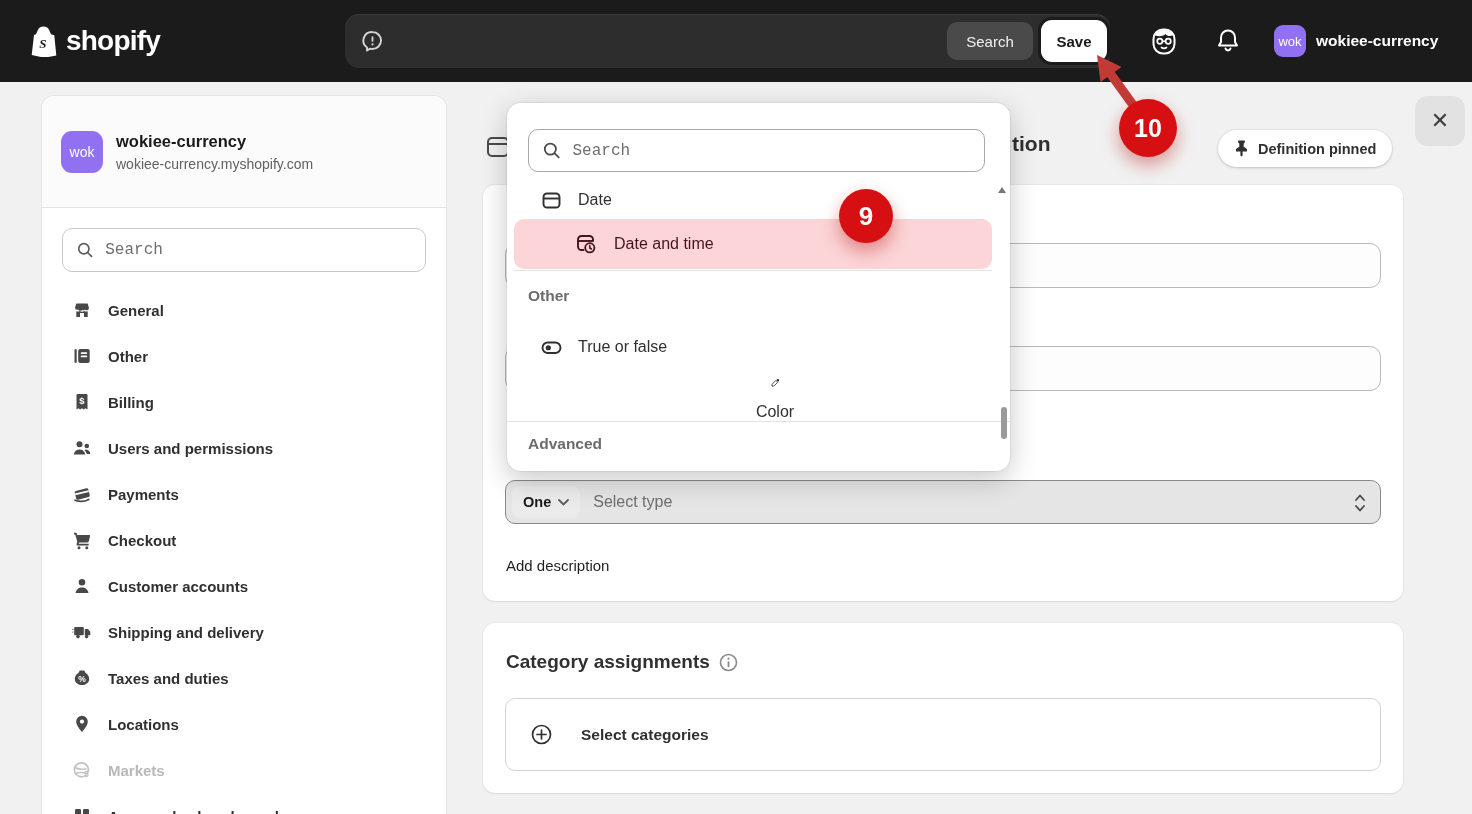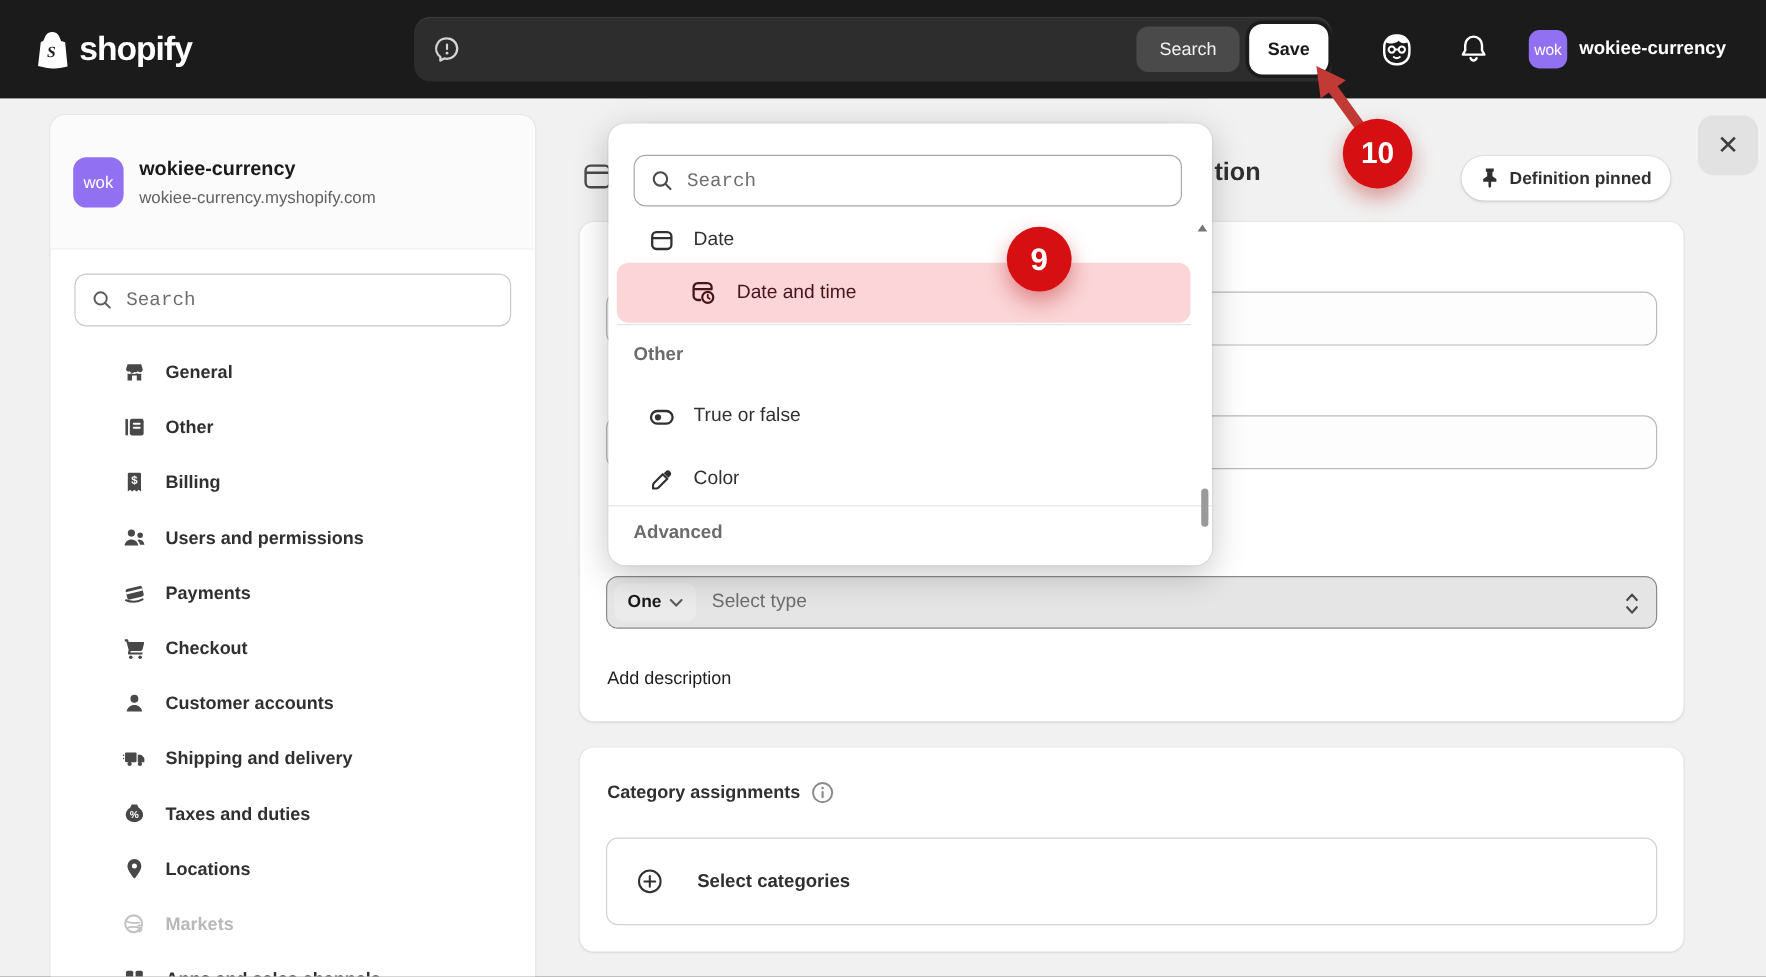--- a/index.html
+++ b/index.html
@@ -22,40 +22,40 @@
   
   .sidebar { position:absolute; left:42px; top:96px; width:404px; height:718px; background:#fff; border-radius:12px 12px 0 0; box-shadow:0 0 0 1px rgba(0,0,0,.05); z-index:10; overflow:hidden; }
   .store-header { position:absolute; left:0; top:0; right:0; height:112px; background:#fbfbfb; border-bottom:1px solid #e3e3e3; border-radius:12px 12px 0 0; display:flex; align-items:center; padding:0 19px; gap:13px; }
   .store-avatar { width:42px; height:42px; background:#9270f2; border-radius:11px; color:#fff; font-size:14px; display:flex; align-items:center; justify-content:center; flex:none; }
   .store-name { font-size:16.5px; font-weight:700; color:#1a1a1a; }
   .store-domain { font-size:14px; color:#616161; margin-top:5px;text-align:center; }
   .sb-search { position:absolute; left:20px; top:132px; width:364px; height:44px; border:1px solid #c9c9c9; border-radius:10px; background:#fff; display:flex; align-items:center; padding:0 13px; gap:11px; }
   .sb-search input, .pop-search input { border:none; outline:none; font-size:16px; color:#303030; width:100%; font-family:Liberation Mono, monospace; background:transparent; }
   .sb-search input::placeholder, .pop-search input::placeholder { color:#6e6e6e; }
   .nav { position:absolute; left:0; top:191px; right:0; }
-  .nav-item { height:46px; display:flex; align-items:center; padding-left:30px; gap:16px; font-size:15px; font-weight:600; color:#303030; cursor:pointer;margin-left:30px; }
+  .nav-item { height:46px; display:flex; align-items:center; padding-left:30px; gap:16px; font-size:15px; font-weight:600; color:#303030; cursor:pointer; }
   .nav-item svg { flex:none; }
   .nav-item.disabled { color:#b8b8b8; cursor:default; }
 
   
   .page-title-frag { position:absolute; left:1012px; top:132px; font-size:21px; font-weight:700; color:#303030; z-index:1; }
   .partial-cal { position:absolute; left:486px; top:134px; z-index:1; }
   .pinned-pill { position:absolute; left:1218px; top:130px; height:37px; padding:0 16px; background:#fff; border-radius:19px; display:flex; align-items:center; gap:9px; font-size:14.5px; font-weight:600; color:#303030; box-shadow:0 1px 3px rgba(0,0,0,.16), 0 0 0 1px rgba(0,0,0,.04); cursor:pointer; z-index:1; }
   .close-btn { position:absolute; left:1415px; top:96px; width:50px; height:50px; background:#e2e2e2; border:none; border-radius:13px; font-size:22px; color:#3d3d3d; display:flex; align-items:center; justify-content:center; cursor:pointer; z-index:1; font-family:inherit; }
 
   .card { position:absolute; background:#fff; border-radius:12px; box-shadow:0 1px 2px rgba(0,0,0,.07), 0 0 0 1px rgba(0,0,0,.03); z-index:1; }
   .card1 { left:483px; top:185px; width:920px; height:416px; }
   .card2 { left:483px; top:623px; width:920px; height:170px; }
   .blank-input { position:absolute; left:22px; width:876px; height:45px; border:1px solid #bababa; border-radius:11px; background:#fdfdfd; font-size:15px; padding:0 12px; font-family:inherit; color:#303030; outline:none; }
   .type-select { position:absolute; left:22px; top:295px; width:876px; height:44px; border:1px solid #8a8a8a; border-radius:10px; background:#e5e5e5; display:flex; align-items:center; cursor:pointer; }
   .sel-prefix { margin-left:6px; height:32px; background:#ebebeb; border-radius:8px; display:flex; align-items:center; padding:0 11px; gap:7px; font-size:14.5px; font-weight:600; color:#1a1a1a; }
   .sel-placeholder { margin-left:13px; font-size:16px; color:#6e6e6e; }
   .sel-updown { position:absolute; right:13px; top:11px; }
   .add-desc { position:absolute; left:23px; top:372px; font-size:15px; font-weight:500; color:#1f1f1f; cursor:pointer; }
-  .cat-heading { position:absolute; left:23px; top:28px; display:flex; align-items:center; gap:9px; font-size:15px; font-weight:700; color:#303030; }
+  .cat-heading { position:absolute; left:23px; top:28px; display:flex; align-items:center; gap:9px; font-size:19px; font-weight:700; color:#303030; }
   .cat-box { position:absolute; left:22px; top:75px; width:876px; height:73px; border:1px solid #d2d2d2; border-radius:10px; display:flex; align-items:center; padding-left:25px; gap:29px; cursor:pointer; background:#fff; }
   .cat-box-label { font-size:15.5px; font-weight:600; color:#303030; }
 
   
   .popover { position:absolute; left:507px; top:103px; width:503px; height:368px; background:#fff; border-radius:14px; box-shadow:0 8px 28px rgba(0,0,0,.22), 0 0 0 1px rgba(0,0,0,.05); z-index:30; }
   .pop-search { position:absolute; left:21px; top:26px; width:457px; height:43px; border:1.5px solid #a8a8a8; border-radius:10px; display:flex; align-items:center; padding:0 13px; gap:11px; background:#fff; }
   .pop-row { position:absolute; left:0; width:503px; height:44px; display:flex; align-items:center; padding-left:33px; gap:15px; font-size:16px; color:#303030; cursor:pointer; }
   .pop-row.hl { left:7px; width:478px; height:50px; background:#fbd5d7; border-radius:10px; color:#47141a; }
   .pop-divider { position:absolute; height:1px; background:#e3e3e3; }
   .pop-header { position:absolute; left:21px; font-size:15.5px; font-weight:600; color:#6b6b6b; }
@@ -285,21 +285,21 @@
     <div class="pop-header" style="top:184px;">Other</div>
 
     <div class="pop-row" style="top:222px;">
       <svg width="23" height="23" viewBox="0 0 23 23">
           <rect x="2.5" y="6.5" width="18" height="10.5" rx="5.25" fill="none" stroke="#303030" stroke-width="1.9"></rect>
           <circle cx="8.3" cy="11.75" r="2.6" fill="#303030"></circle>
         </svg>
       <span>True or false</span>
     </div>
 
-    <div class="pop-row" style="top:274px;">
+    <div class="pop-row" style="top:274px;flex-direction:column;">
       <svg width="23" height="23" viewBox="0 0 23 23">
           <path d="M13.2 6.3l1.6-1.6a2.7 2.7 0 0 1 3.8 3.8L17 10.1z" fill="#303030"></path>
           <path d="M12.3 7.2l3.8 3.8-7.3 7.3c-.5.5-1.2.8-1.9.8H4.2v-2.7c0-.7.3-1.4.8-1.9z" fill="none" stroke="#303030" stroke-width="1.8" stroke-linejoin="round"></path>
         </svg>
       <span>Color</span>
     </div>
 
     <div class="pop-divider" style="left:0; top:318px; width:503px;"></div>
 
     <div class="pop-header" style="top:332px;">Advanced</div>

